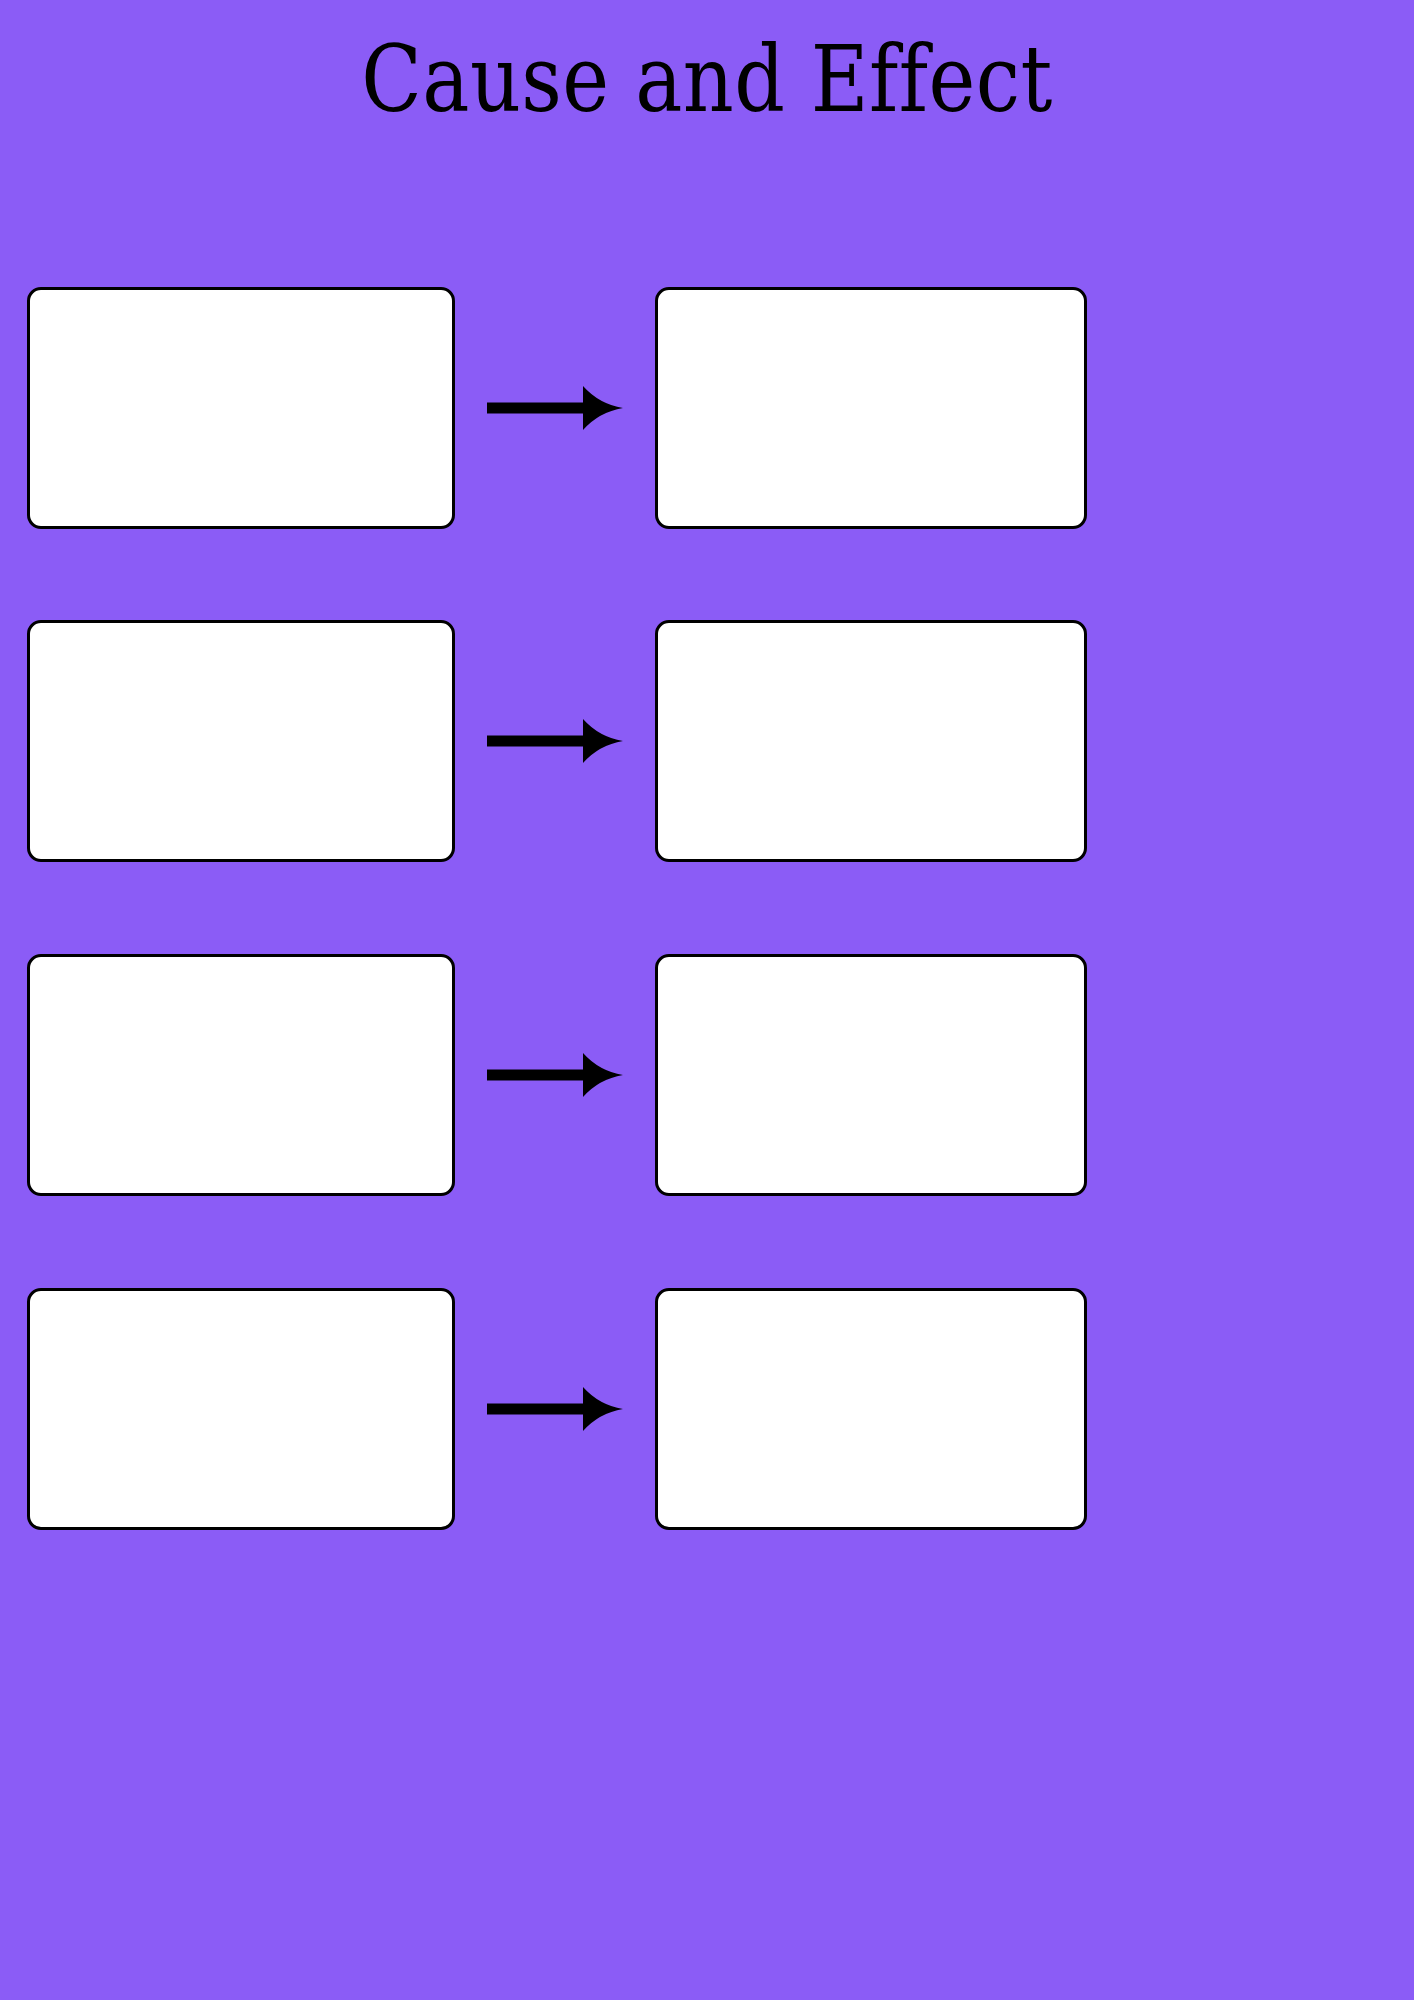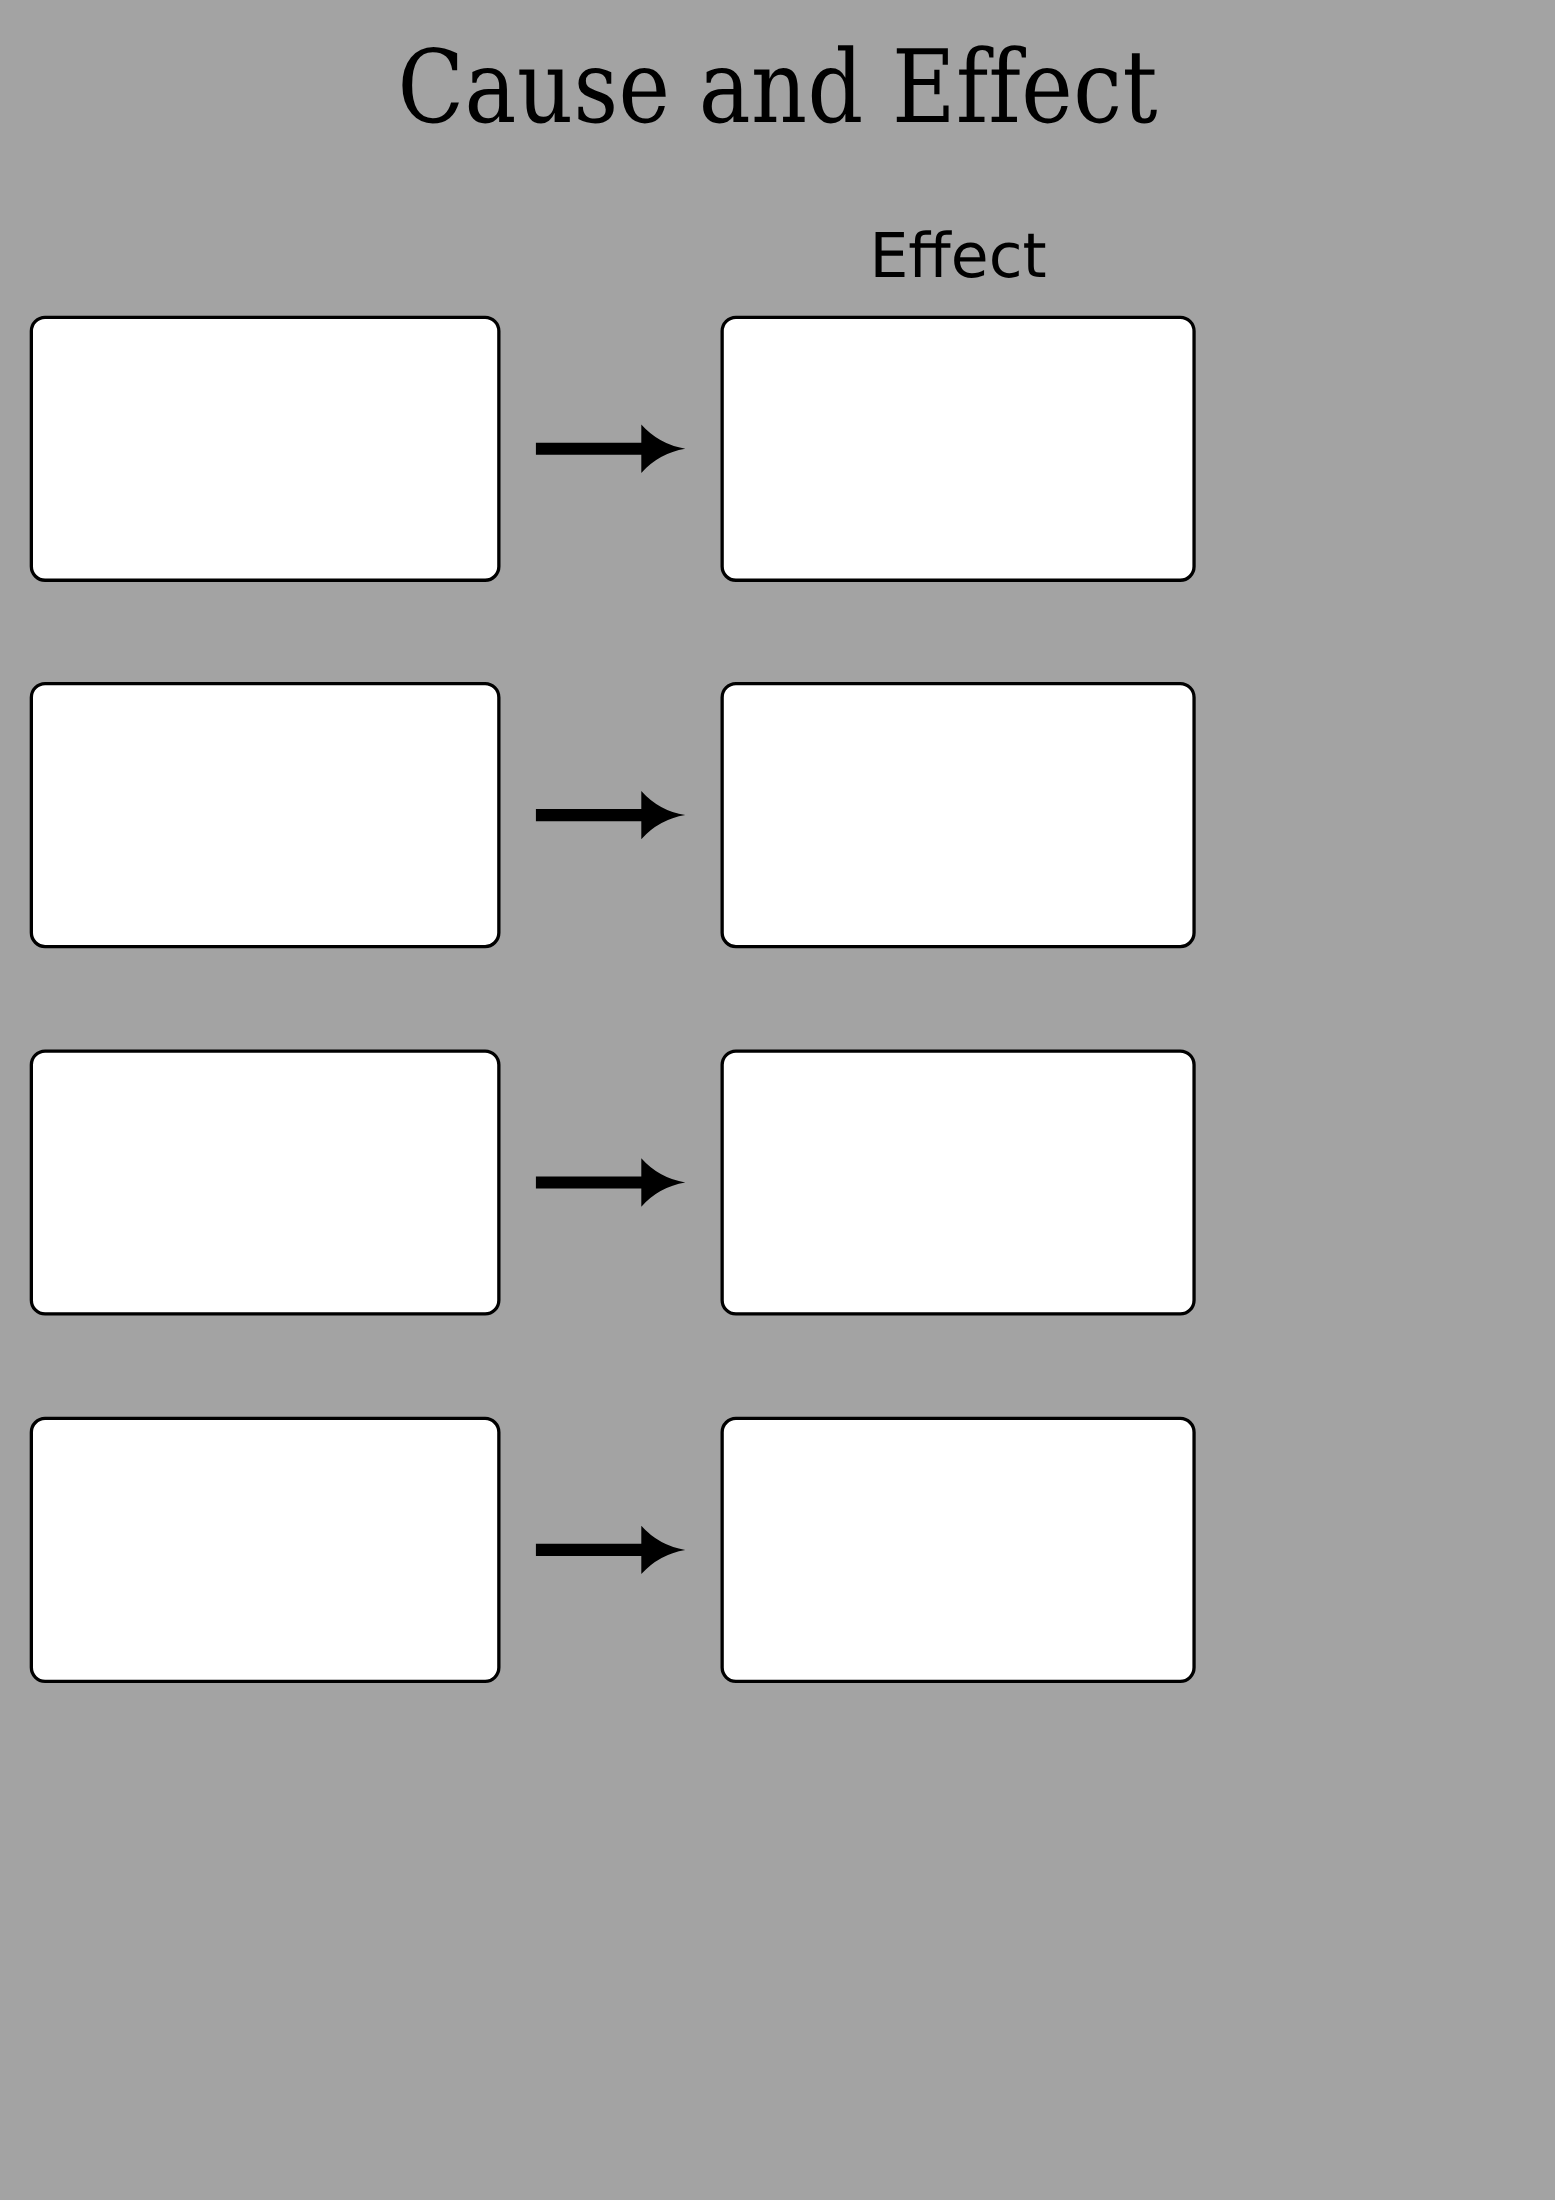--- a/index.html
+++ b/index.html
@@ -8,21 +8,21 @@
     padding: 0;
     background: #ffffff;
   }
   body {
     font-family: "DejaVu Sans", sans-serif;
   }
   #page {
     position: relative;
     width: 1414px;
     height: 2000px;
-    background: #a3a3a3;
+    background: #8b5cf6;
     overflow: hidden;
   }
 
   
   #worksheet-title {
     position: absolute;
     left: 0;
     top: 34px;
     width: 1414px;
     text-align: center;
@@ -100,21 +100,20 @@
   }
 </style>
 </head>
 <body>
 
 <div id="page">
 
   <div id="worksheet-title">Cause and Effect</div>
 
 
-  <div class="column-heading" id="heading-effect">Effect</div>
 
   <div class="pair-row" style="top:287px;">
     <div class="answer-box cause-box"></div>
     <div class="flow-arrow">
       <svg viewBox="0 0 136 52" xmlns="http://www.w3.org/2000/svg" aria-hidden="true">
         <path d="M0 20.5 L96 20.5 L96 4 Q112 22 136 26 Q112 30 96 48 L96 31.5 L0 31.5 Z" fill="#000000"></path>
       </svg>
     </div>
     <div class="answer-box effect-box"></div>
   </div>

